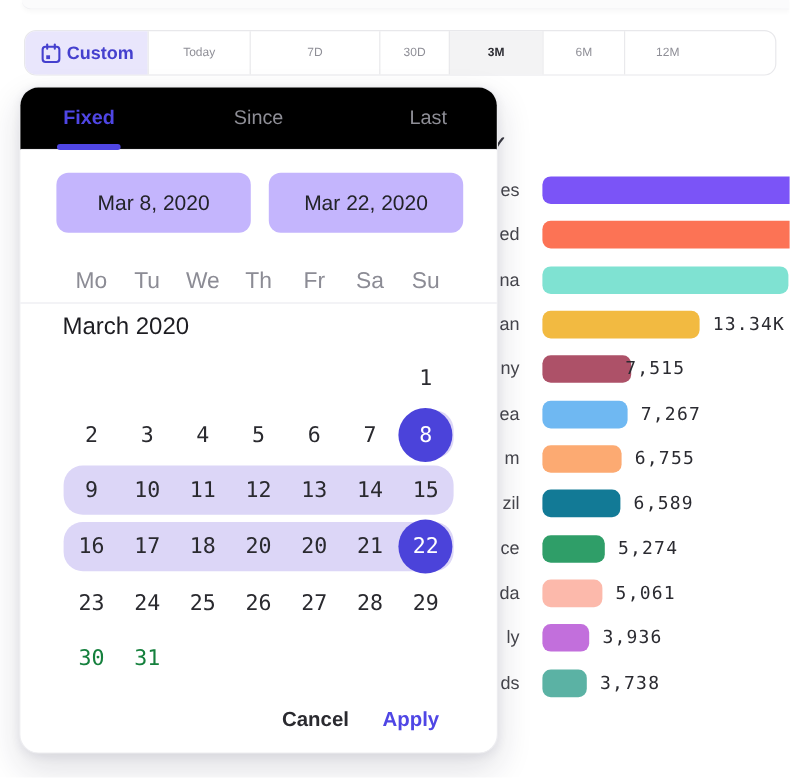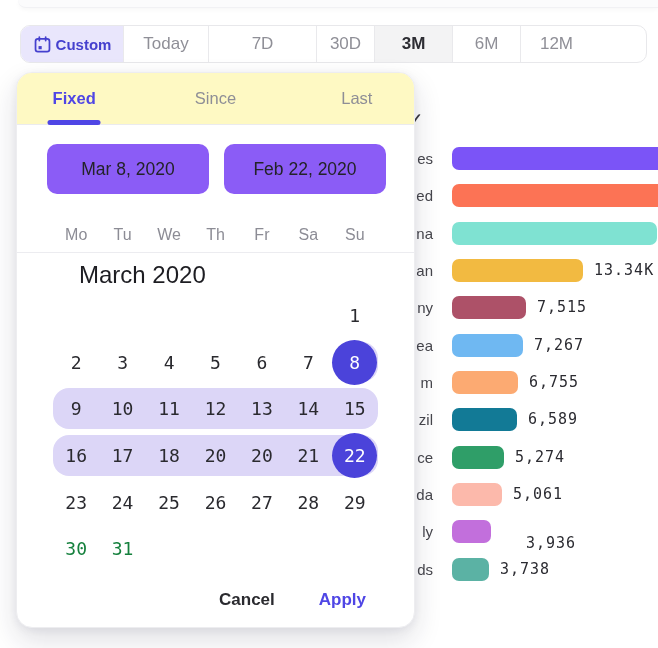--- a/index.html
+++ b/index.html
@@ -26,21 +26,21 @@
     display:flex;align-items:stretch;box-sizing:border-box;
   }
   .tb-custom{
     width:102px;display:flex;align-items:center;justify-content:center;gap:4px;
     background:#e9e6fc;border-radius:9px 0 0 9px;
     color:#4540ce;font-size:15px;font-weight:700;cursor:pointer;
   }
   .tb-items{display:flex;flex:1;}
   .tb-item{
     display:flex;align-items:center;justify-content:center;
-    border-left:1px solid #e9e9ec;color:#8f8f97;font-size:17px;cursor:pointer;
+    border-left:1px solid #e9e9ec;color:#8f8f97;font-size:10px;cursor:pointer;
     box-sizing:border-box;
   }
   .tb-item:nth-child(1){width:85px;}
   .tb-item:nth-child(2){width:108px;}
   .tb-item:nth-child(3){width:58px;}
   .tb-item:nth-child(4){width:78px;}
   .tb-item:nth-child(5){width:68px;}
   .tb-item:nth-child(6){width:72px;}
   .tb-item:nth-child(7){width:56px;border-radius:0 9px 9px 0;}
   .tb-item.selected{background:#f3f3f4;color:#2d2d33;font-weight:700;}
@@ -63,53 +63,53 @@
   }
 
   
   .popup{
     position:absolute;left:16px;top:72px;width:399px;height:556px;z-index:5;
     background:#fff;border:1px solid #ededf0;border-radius:16px;box-sizing:border-box;
     box-shadow:0 12px 28px rgba(25,25,60,0.14), 0 2px 8px rgba(25,25,60,0.06);
   }
   .pp-header{
     position:absolute;left:0;top:0;right:0;height:52px;
-    background:#fef9c3;border-bottom:1px solid #ebebee;
+    background:#000000;border-bottom:1px solid #ebebee;
     border-radius:15px 15px 0 0;display:flex;box-sizing:border-box;gap:27px;
   }
   .pp-tab{
     flex:1;display:flex;align-items:center;justify-content:center;
     font-size:16.5px;color:#8e8e96;cursor:pointer;position:relative;
   }
   .pp-tab.active{color:#4f46e5;font-weight:700;}
   .pp-tab.active::after{
     content:"";position:absolute;bottom:-1px;left:50%;transform:translateX(-50%);
     width:53px;height:5px;border-radius:3px;background:#4f46e5;
   }
   .pp-dates{position:absolute;left:0;top:71px;right:0;height:50px;}
   .pp-date{
-    position:absolute;top:0;width:162px;height:50px;background:#8b5cf6;
+    position:absolute;top:0;width:162px;height:50px;background:#c4b5fd;
     border-radius:10px;display:flex;align-items:center;justify-content:center;
     font-size:17.5px;color:#232328;cursor:pointer;
   }
   .pp-date.start{left:30px;}
   .pp-date.end{left:207px;}
   .pp-weekdays{
     position:absolute;left:0;top:144px;right:0;height:36px;
     border-bottom:1px solid #ececf0;box-sizing:border-box;
   }
   .pp-weekgrid{
     margin:0 36px;height:100%;display:grid;grid-template-columns:repeat(7,1fr);
   }
   .pp-wd{
     display:flex;align-items:center;justify-content:center;
-    font-size:16px;color:#8c8c95;
+    font-size:19px;color:#8c8c95;
   }
   .pp-month{
-    position:absolute;left:62px;top:188px;font-size:24px;color:#1d1d22;
+    position:absolute;left:35px;top:188px;font-size:20px;color:#1d1d22;
     font-weight:500;
   }
   .pp-weeks{position:absolute;left:0;top:219px;right:0;}
   .pp-week{position:relative;height:46.7px;}
   .pp-pill{
     position:absolute;left:36px;right:36px;top:3px;bottom:3px;
     border-radius:16px;background:#dcd6f7;
   }
   .pp-pill.tail{left:auto;width:24px;border-radius:0 16px 16px 0;}
   .pp-daygrid{
@@ -120,21 +120,21 @@
     display:flex;align-items:center;justify-content:center;
     font-size:18px;color:#2a2a2f;cursor:pointer;position:relative;z-index:1;
   }
   .pp-day.muted{color:#15803d;}
   .pp-day.empty{cursor:default;}
   .pp-day .circle{
     width:45px;height:45px;border-radius:50%;background:#4b43da;color:#fff;
     display:flex;align-items:center;justify-content:center;
   }
   .pp-footer{
-    position:absolute;right:48px;bottom:17px;display:flex;gap:44px;align-items:center;
+    position:absolute;right:48px;bottom:17px;display:flex;gap:28px;align-items:center;
   }
   .pp-cancel{font-size:17px;font-weight:700;color:#2a2a2f;cursor:pointer;}
   .pp-apply{font-size:17px;font-weight:700;color:#4f46e5;cursor:pointer;}
 
   .cal-icon{display:block;}
 </style>
 </head>
 <body>
 
 <div class="top-strip"></div>
@@ -153,21 +153,21 @@
       <div class="chart-bar" style="width: 205px; background: rgb(127, 226, 210);"></div>
     </div>
     <div class="chart-row" style="top: 258.99px;">
       <span class="chart-label">an</span>
       <div class="chart-bar" style="width: 131px; background: rgb(242, 186, 65);"></div>
       <span class="chart-value mono" style="left: 594px;">13.34K</span>
     </div>
     <div class="chart-row" style="top: 296.32px;">
       <span class="chart-label">ny</span>
       <div class="chart-bar" style="width: 74px; background: rgb(173, 81, 104);"></div>
-      <span class="chart-value mono" style="left: 537px;">7,515</span>
+      <span class="chart-value mono" style="left: 521px;">7,515</span>
     </div>
     <div class="chart-row" style="top: 333.65px;">
       <span class="chart-label">ea</span>
       <div class="chart-bar" style="width: 71px; background: rgb(111, 184, 242);"></div>
       <span class="chart-value mono" style="left: 534px;">7,267</span>
     </div>
     <div class="chart-row" style="top: 370.98px;">
       <span class="chart-label">m</span>
       <div class="chart-bar" style="width: 66px; background: rgb(252, 170, 114);"></div>
       <span class="chart-value mono" style="left: 529px;">6,755</span>
@@ -183,21 +183,21 @@
       <span class="chart-value mono" style="left: 515px;">5,274</span>
     </div>
     <div class="chart-row" style="top: 482.97px;">
       <span class="chart-label">da</span>
       <div class="chart-bar" style="width: 50px; background: rgb(252, 185, 171);"></div>
       <span class="chart-value mono" style="left: 513px;">5,061</span>
     </div>
     <div class="chart-row" style="top: 520.3px;">
       <span class="chart-label">ly</span>
       <div class="chart-bar" style="width: 39px; background: rgb(194, 111, 220);"></div>
-      <span class="chart-value mono" style="left: 526px; margin-top: 12px;">3,936</span>
+      <span class="chart-value mono" style="left: 502px;">3,936</span>
     </div>
     <div class="chart-row" style="top: 557.63px;">
       <span class="chart-label">ds</span>
       <div class="chart-bar" style="width: 37px; background: rgb(91, 178, 164);"></div>
       <span class="chart-value mono" style="left: 500px;">3,738</span>
     </div>
   </div>
 <span class="checkmark">✓</span>
 
 <div class="toolbar">
@@ -222,21 +222,21 @@
 
 <div class="popup">
   <div class="pp-header" id="pp-tabs">
       <div class="pp-tab active">Fixed</div>
       <div class="pp-tab">Since</div>
       <div class="pp-tab">Last</div>
     </div>
 
   <div class="pp-dates">
     <div class="pp-date start">Mar 8, 2020</div>
-    <div class="pp-date end">Feb 22, 2020</div>
+    <div class="pp-date end">Mar 22, 2020</div>
   </div>
 
   <div class="pp-weekdays">
     <div class="pp-weekgrid" id="pp-weekdays">
         <div class="pp-wd">Mo</div>
         <div class="pp-wd">Tu</div>
         <div class="pp-wd">We</div>
         <div class="pp-wd">Th</div>
         <div class="pp-wd">Fr</div>
         <div class="pp-wd">Sa</div>

